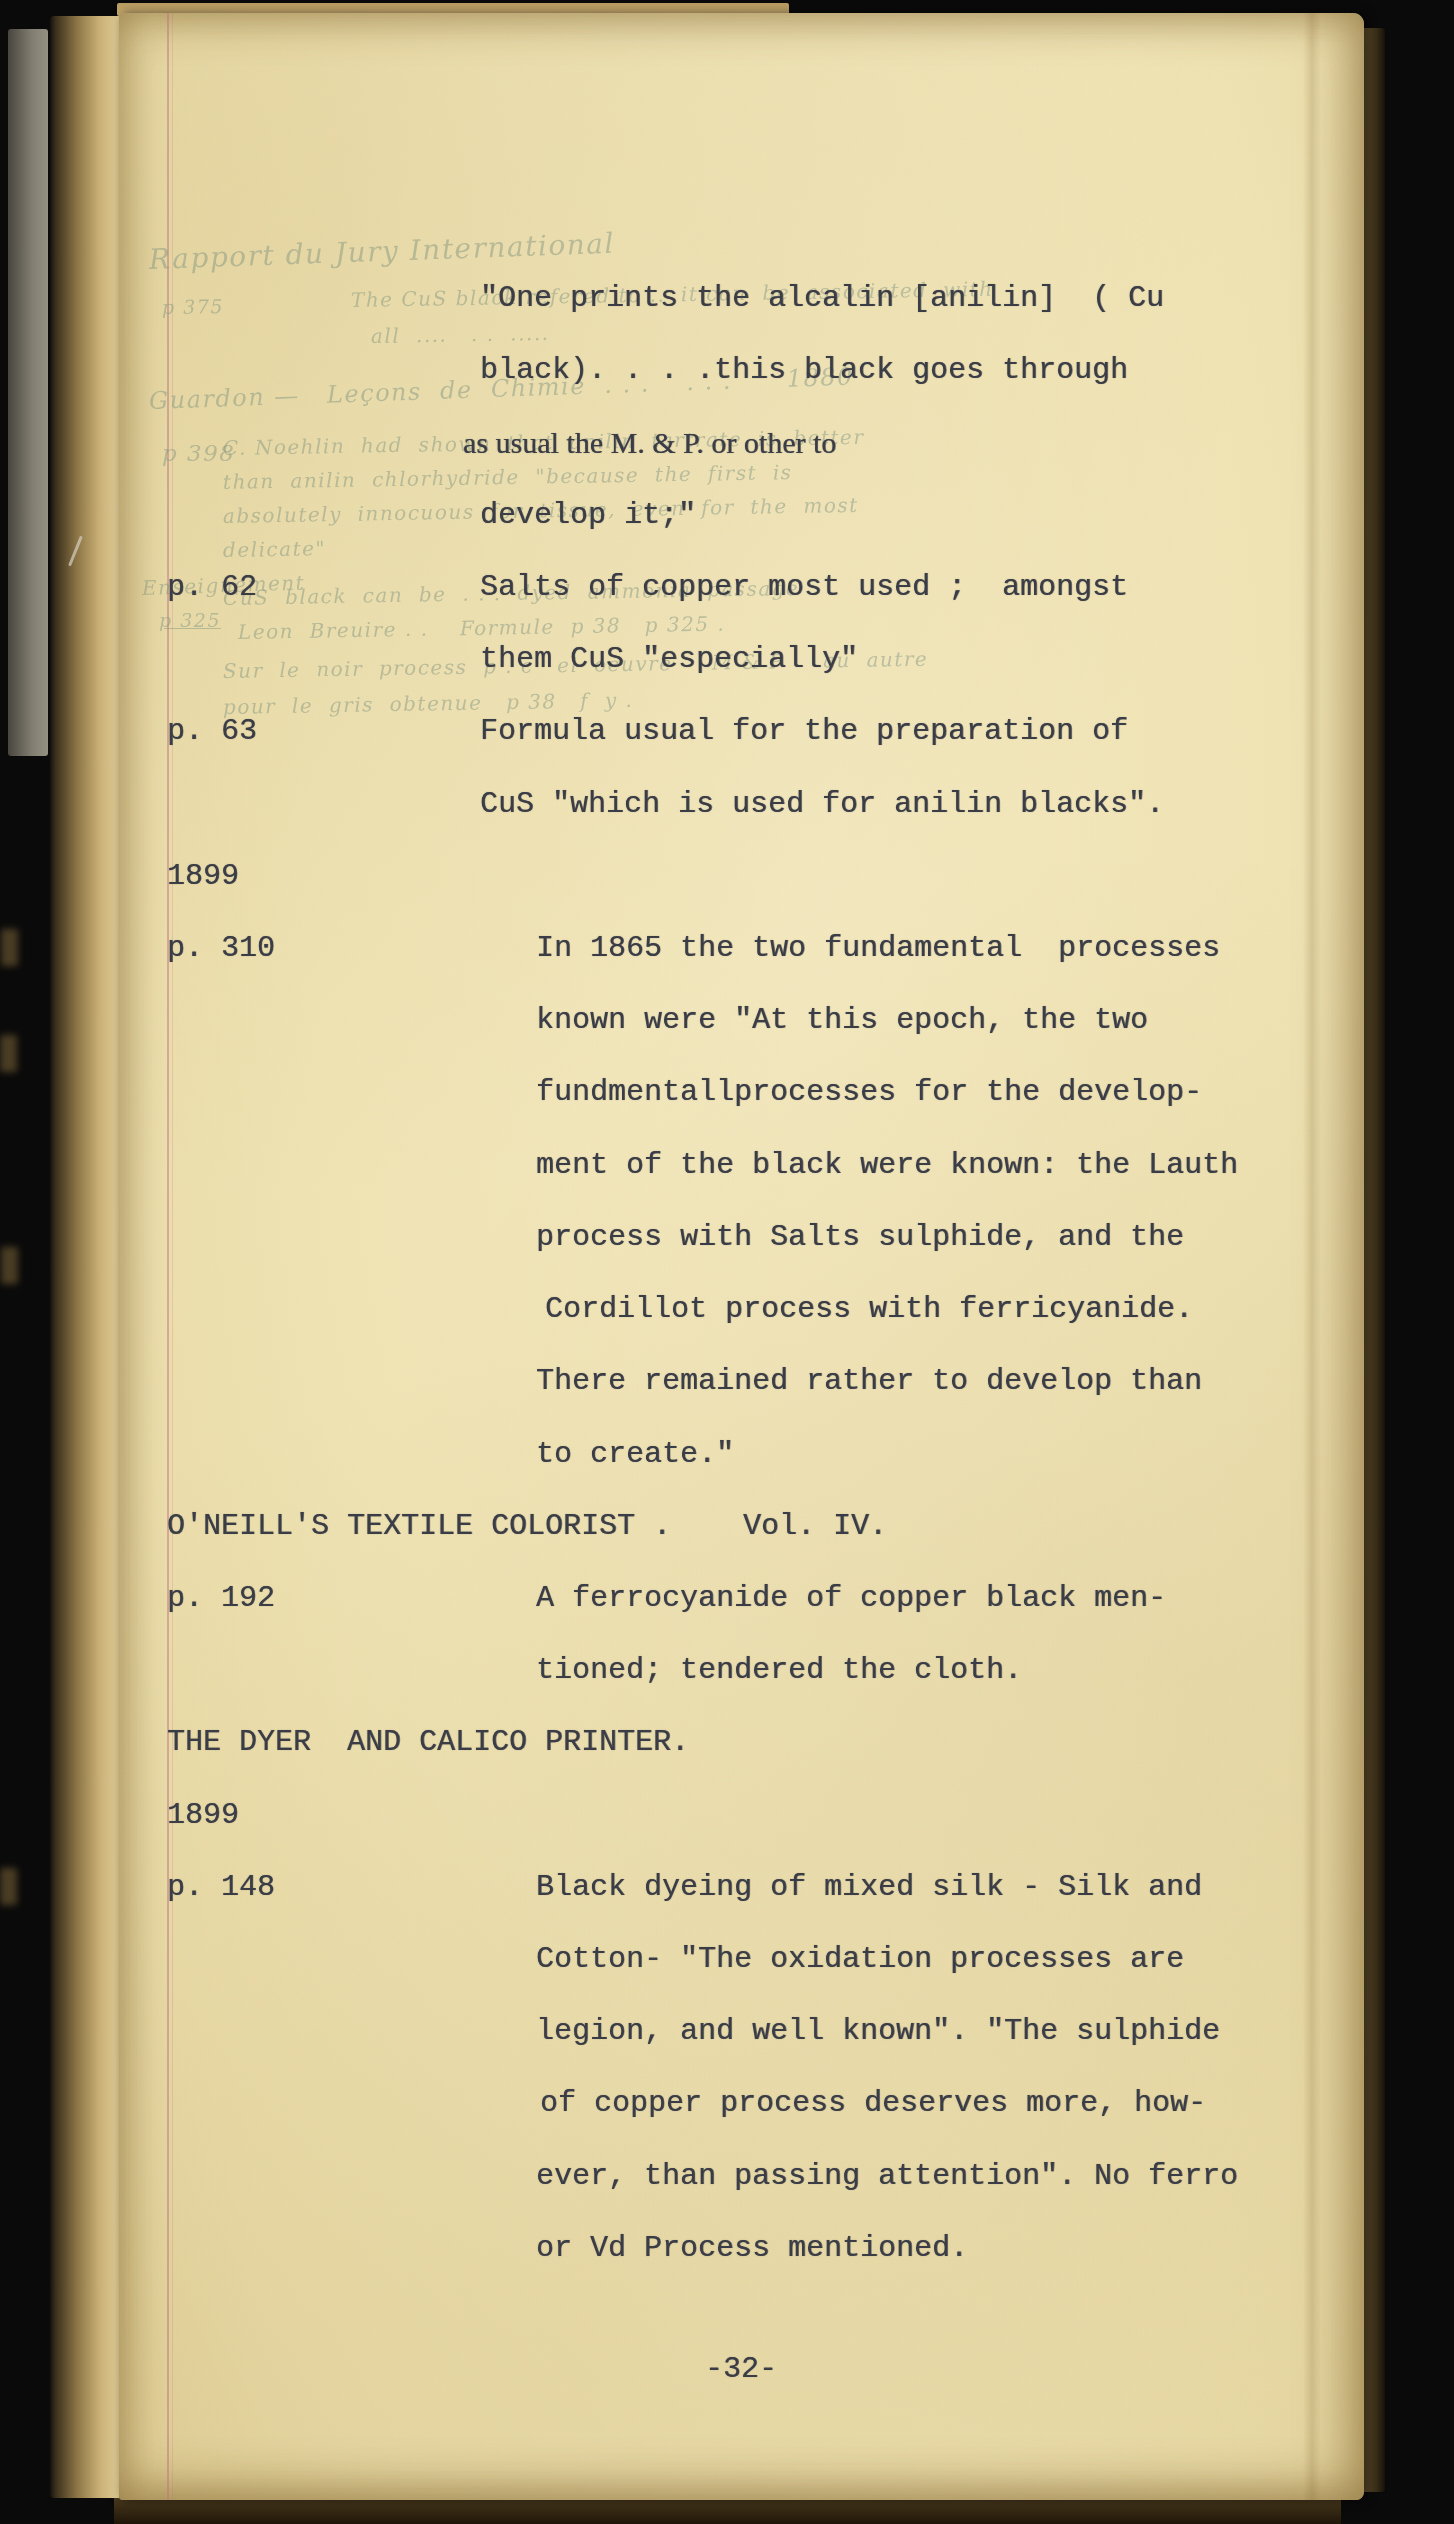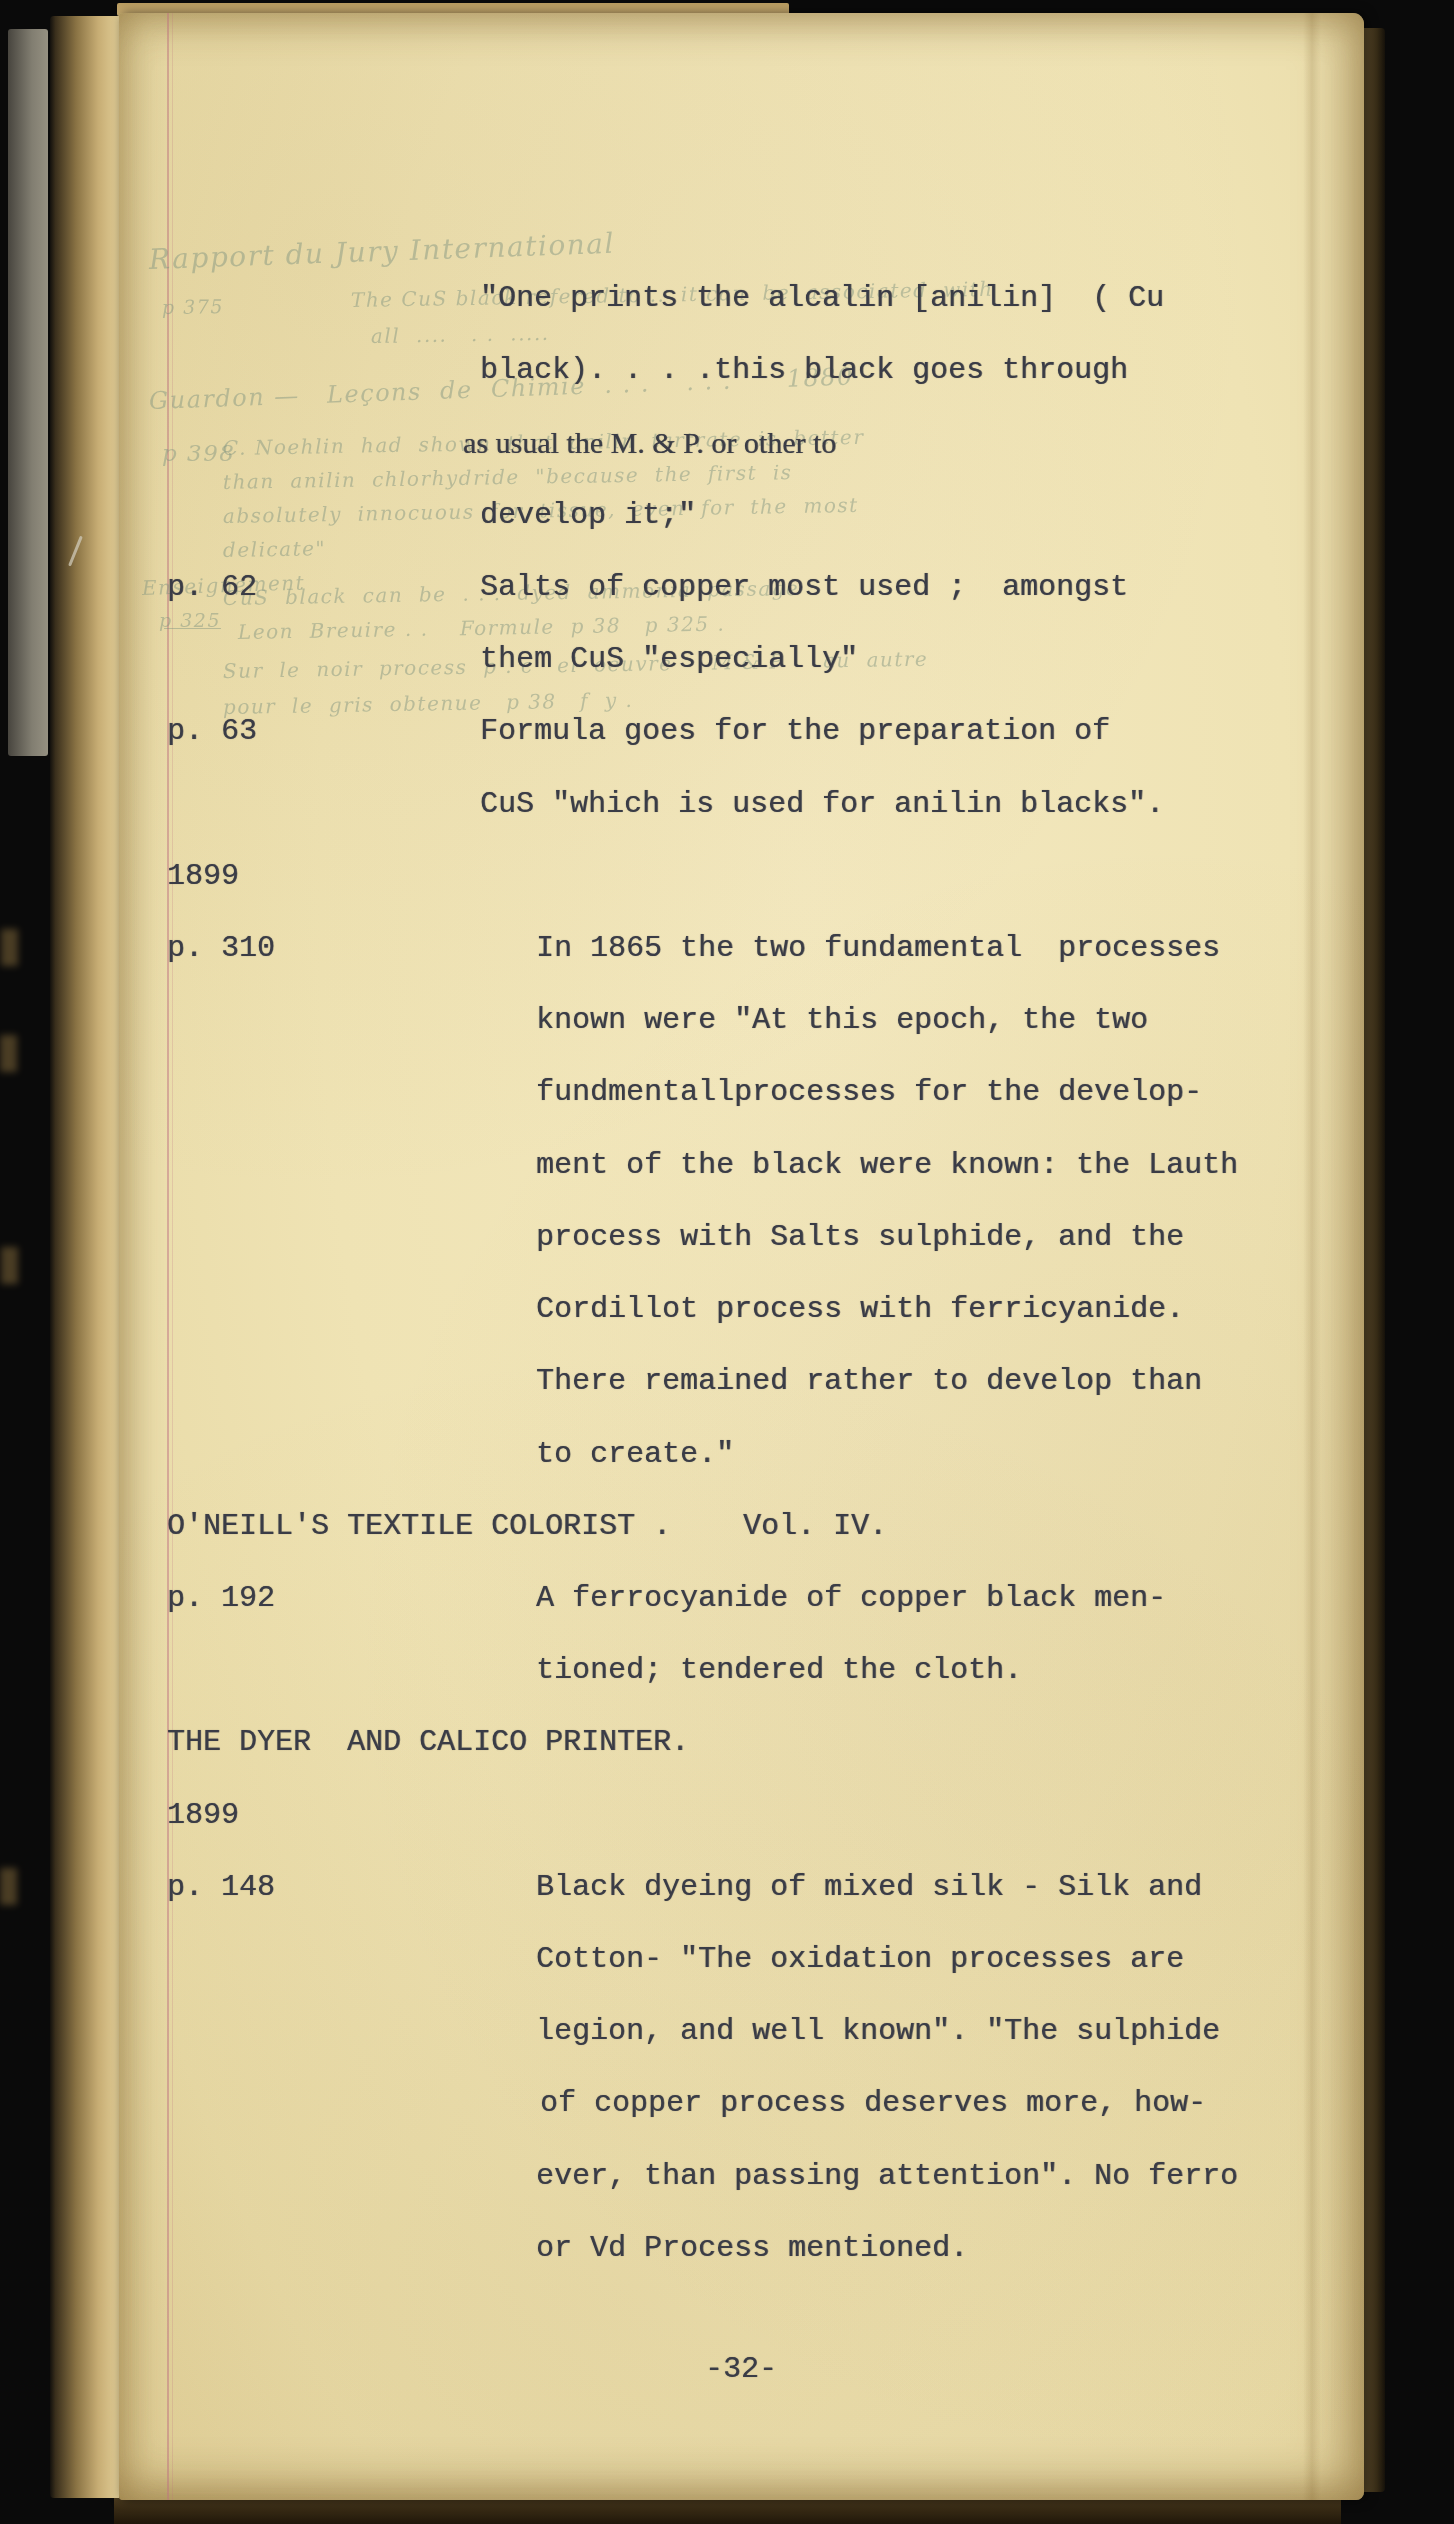--- a/index.html
+++ b/index.html
@@ -121,21 +121,21 @@
         </div>
         <div class="typed-row" style="top: 559px;">
           <span class="typed" style="left: 48px; text-align: right;">p. 62</span>
           <span class="typed" style="left: 361px;">Salts of copper most used ;  amongst</span>
         </div>
         <div class="typed-row" style="top: 631px;">
           <span class="typed" style="left: 361px;">them CuS "especially"</span>
         </div>
         <div class="typed-row" style="top: 703px;">
           <span class="typed" style="left: 48px;">p. 63</span>
-          <span class="typed" style="left: 361px;">Formula goes for the preparation of</span>
+          <span class="typed" style="left: 361px;">Formula usual for the preparation of</span>
         </div>
         <div class="typed-row" style="top: 776px;">
           <span class="typed" style="left: 361px;">CuS "which is used for anilin blacks".</span>
         </div>
         <div class="typed-row" style="top: 848px;">
           <span class="typed" style="left: 48px;">1899</span>
         </div>
         <div class="typed-row" style="top: 920px;">
           <span class="typed" style="left: 48px;">p. 310</span>
           <span class="typed" style="left: 417px;">In 1865 the two fundamental  processes</span>
@@ -146,21 +146,21 @@
         <div class="typed-row" style="top: 1064px;">
           <span class="typed" style="left: 417px;">fundmentallprocesses for the develop-</span>
         </div>
         <div class="typed-row" style="top: 1137px;">
           <span class="typed" style="left: 417px;">ment of the black were known: the Lauth</span>
         </div>
         <div class="typed-row" style="top: 1209px;">
           <span class="typed" style="left: 417px;">process with Salts sulphide, and the</span>
         </div>
         <div class="typed-row" style="top: 1281px;">
-          <span class="typed" style="left: 417px;">Cordillot process with ferricyanide.</span>
+          <span class="typed" style="left: 426px;">Cordillot process with ferricyanide.</span>
         </div>
         <div class="typed-row" style="top: 1353px;">
           <span class="typed" style="left: 417px;">There remained rather to develop than</span>
         </div>
         <div class="typed-row" style="top: 1426px;">
           <span class="typed" style="left: 417px;">to create."</span>
         </div>
         <div class="typed-row" style="top: 1498px;">
           <span class="typed" style="left: 48px;">O'NEILL'S TEXTILE COLORIST .    Vol. IV.</span>
         </div>

